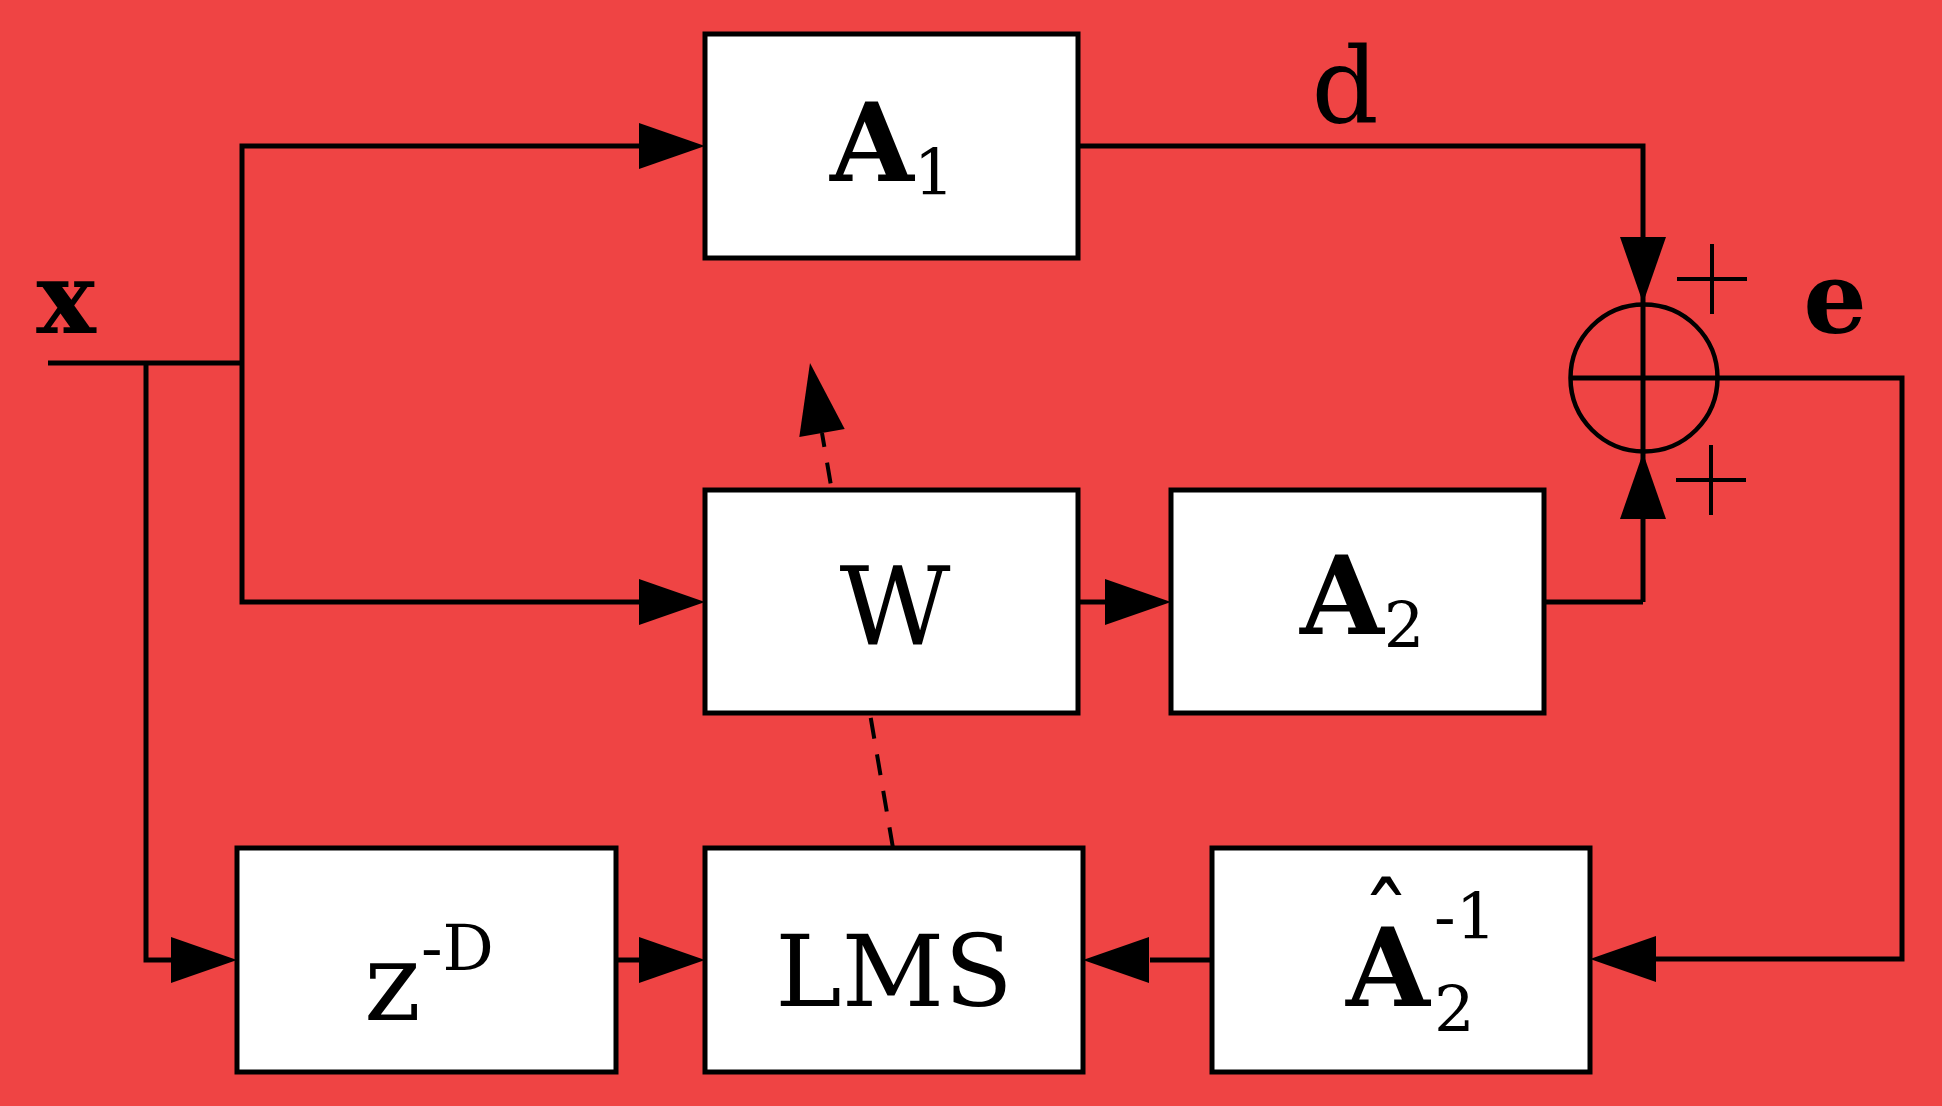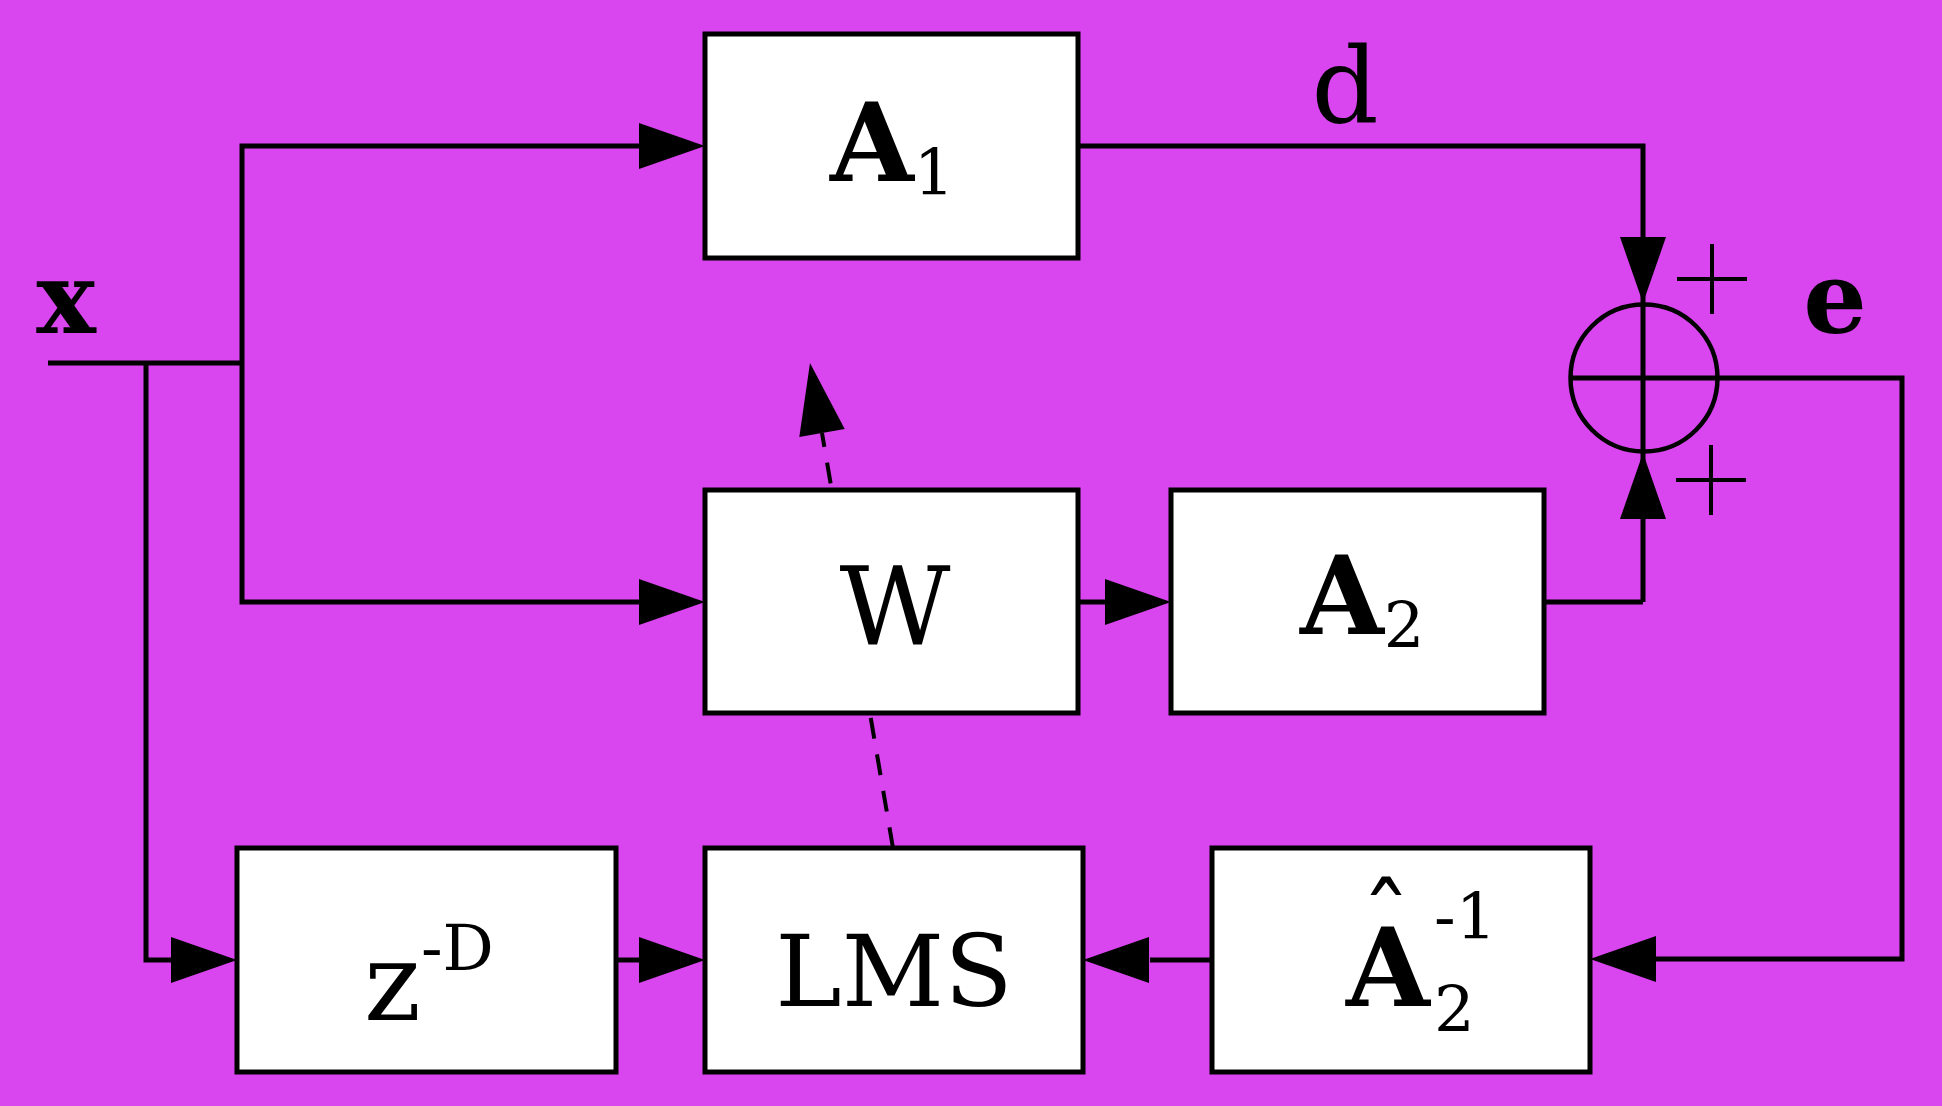--- a/index.html
+++ b/index.html
@@ -1,20 +1,20 @@
 <!DOCTYPE html>
 <html><head>
 <meta charset="utf-8">
 <style>
   html, body { margin: 0; padding: 0; background: #ffffff; }
   .stage {
     position: relative;
     width: 1942px;
     height: 1106px;
-    background: #d946ef;
+    background: #ef4444;
     overflow: hidden;
     font-family: "DejaVu Serif", "Liberation Serif", serif;
   }
   svg { display: block; }
   text {
     font-family: "DejaVu Serif", "Liberation Serif", serif;
     fill: #000000;
   }
   .lbl-big    { font-size: 108px; }
   .lbl-bold   { font-weight: bold; }

